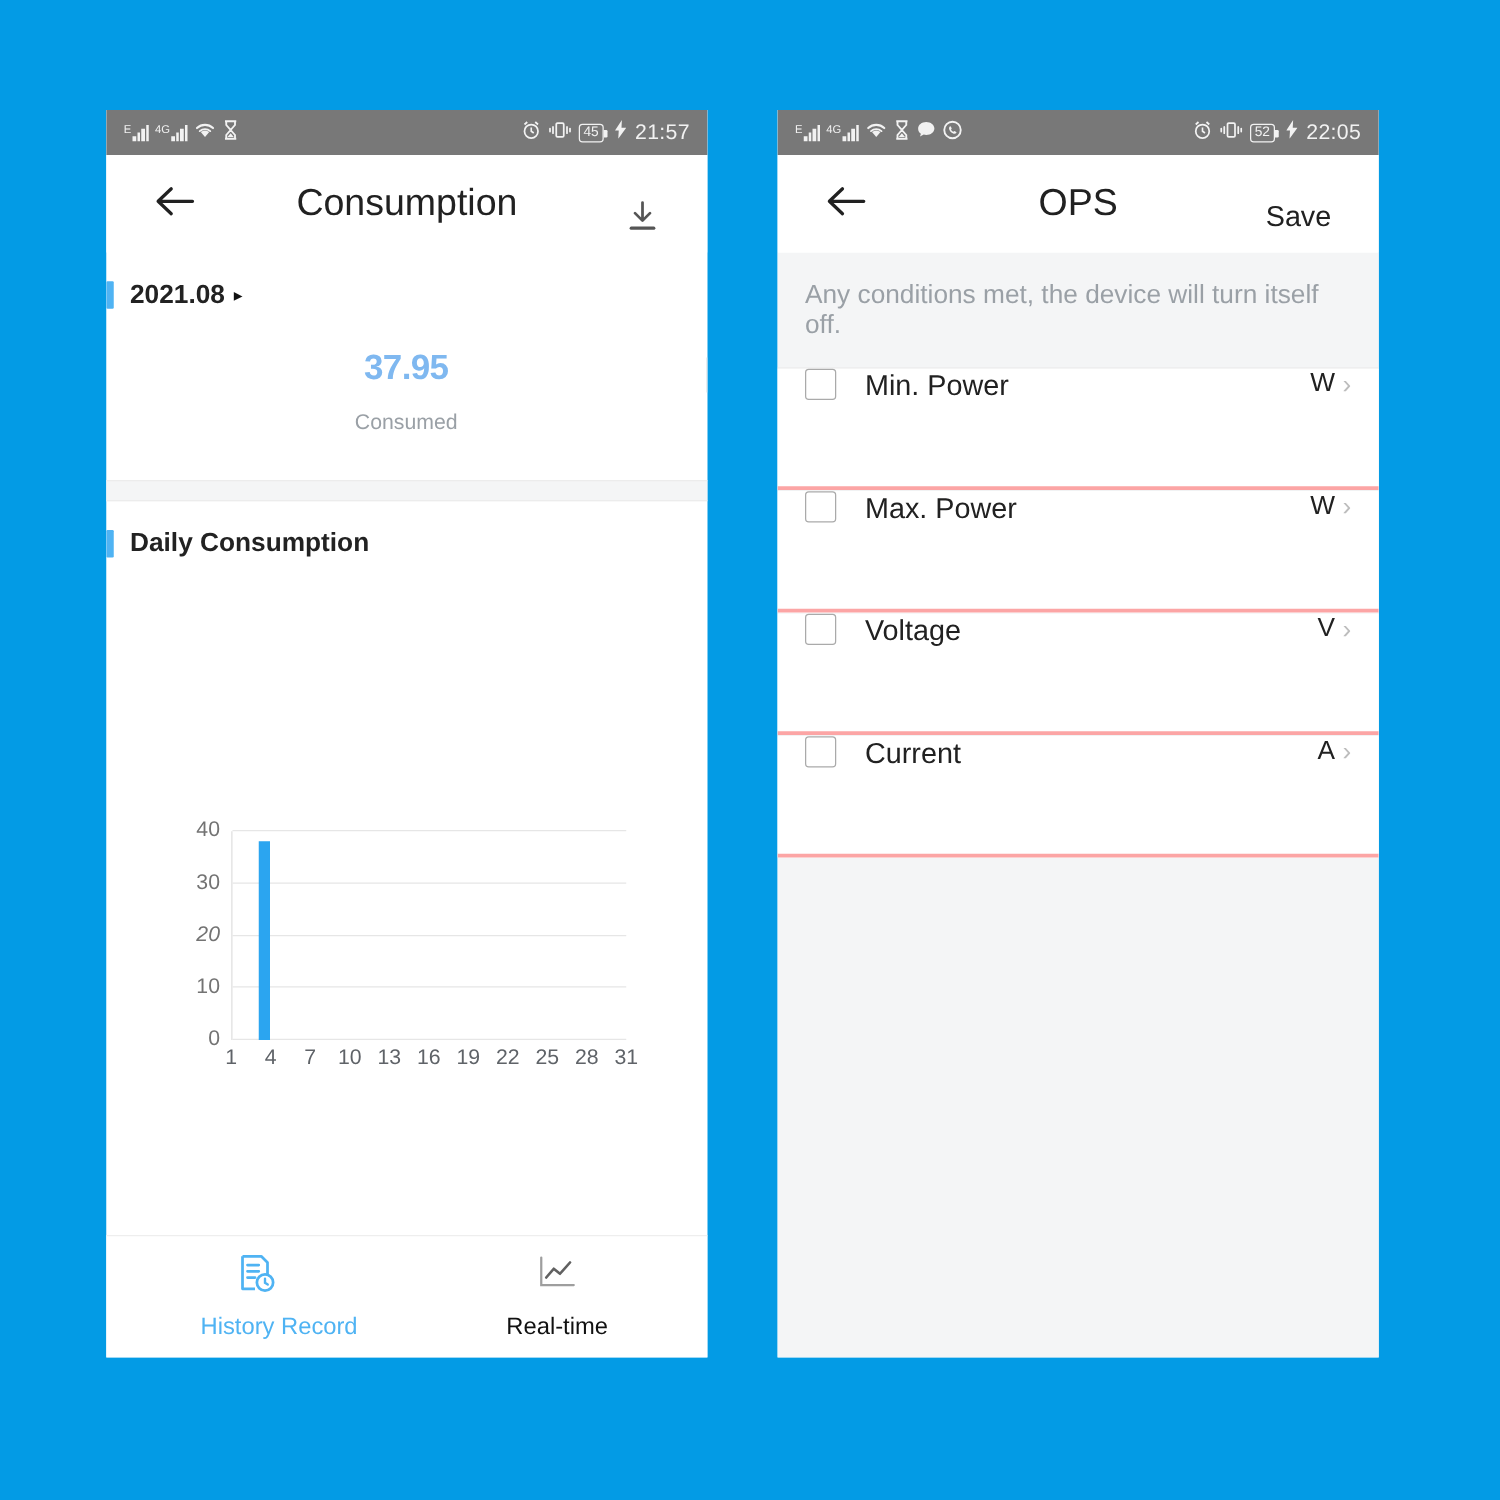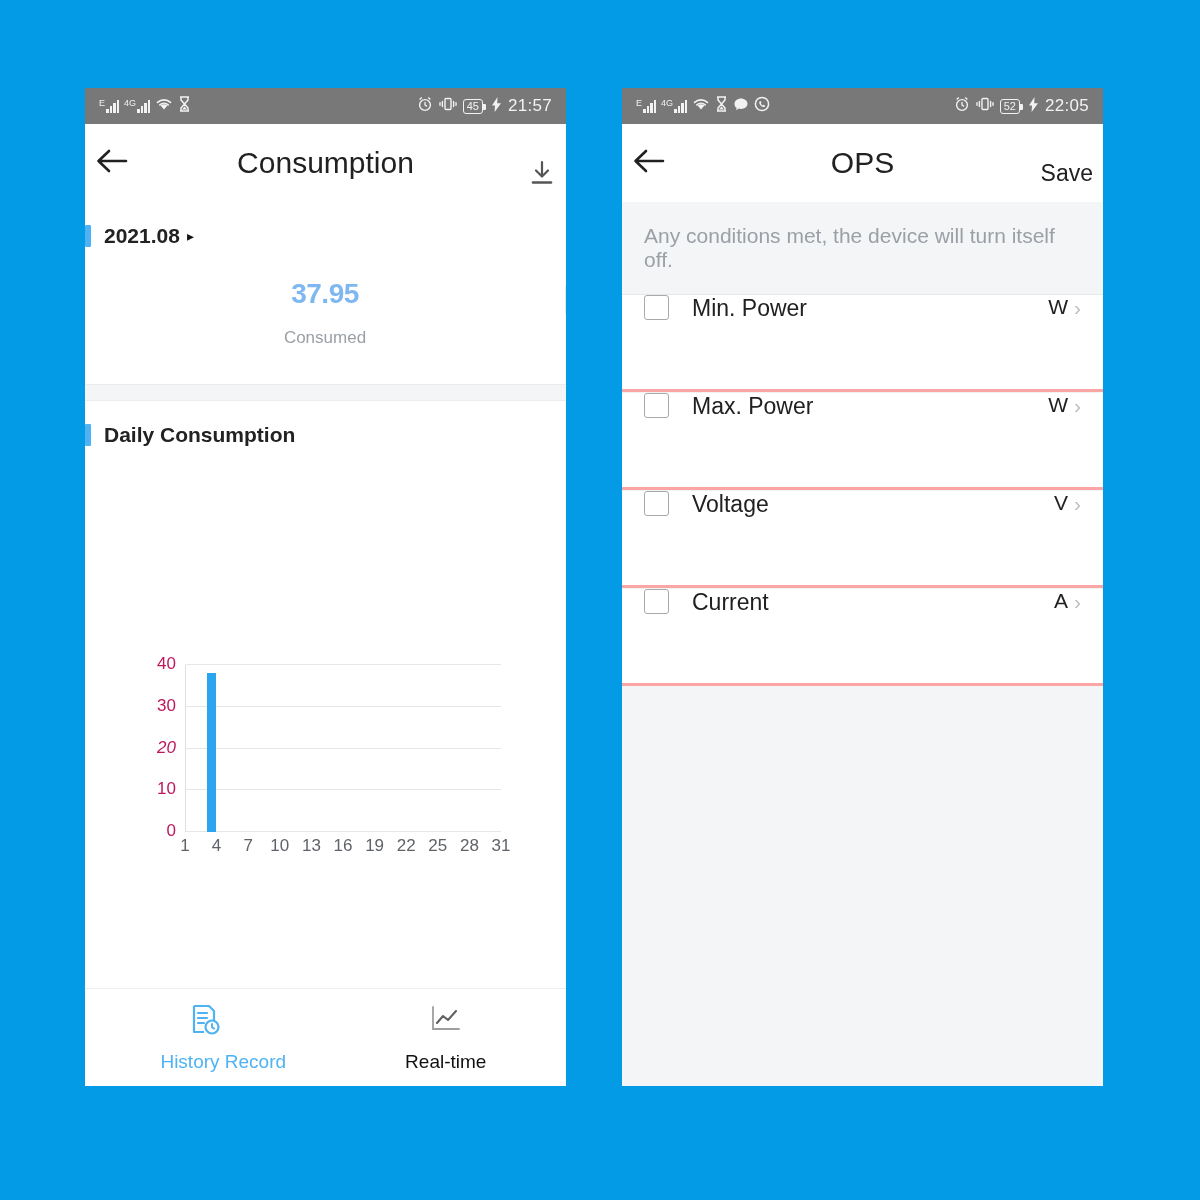--- a/index.html
+++ b/index.html
@@ -49,21 +49,21 @@
   }
   .batt::after {
     content: ""; position: absolute; right: -4px; top: 4px;
     width: 2.5px; height: 6px; background: #f2f2f2; border-radius: 0 1px 1px 0;
   }
 
   
   .app-header {
     height: 78px;
     display: flex; align-items: center;
-    padding: 0 10px;
+    padding: 0 38px;
     background: #fff;
     flex: 0 0 auto;
     position: relative;
   }
   .hdr-title {
     position: absolute; left: 0; right: 0; text-align: center;
     font-size: 30px; color: #212121; pointer-events: none;
   }
   .back-arrow { font-size: 32px; color: #212121; line-height: 1; z-index: 2; }
   .hdr-right { margin-left: auto; z-index: 2; display: flex; align-items: center; margin-top: 20px; }
@@ -96,21 +96,21 @@
   
   .chart-wrap { flex: 1 1 auto; position: relative; }
   .chart-box { position: absolute; left: 0; right: 0; top: 200px; height: 215px; }
   .plot {
     position: absolute; left: 100px; right: 65px; top: 10px; bottom: 38px;
     border-left: 1px solid #e0e0e0;
   }
   .gridline { position: absolute; left: 0; right: 0; height: 1px; background: #e6e6e6; }
   .ytick {
     position: absolute; right: calc(100% + 10px); transform: translateY(-50%);
-    font-size: 17px; color: #be185d; white-space: nowrap;
+    font-size: 17px; color: #737373; white-space: nowrap;
   }
   .bar {
     position: absolute; bottom: 0; width: 9px; background: #2BA5F0;
   }
   .xaxis { position: absolute; left: 100px; right: 65px; bottom: 12px; height: 22px; }
   .xtick {
     position: absolute; transform: translateX(-50%);
     font-size: 17px; color: #5f6368;
   }
 

